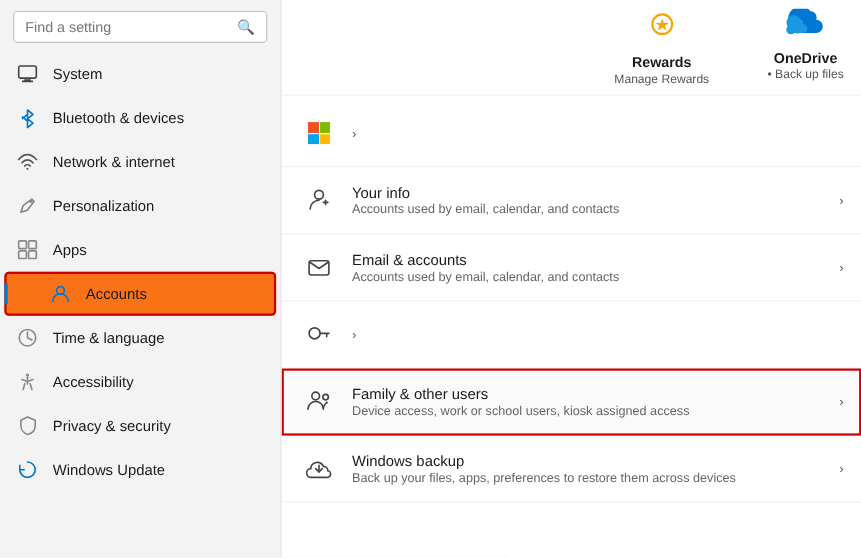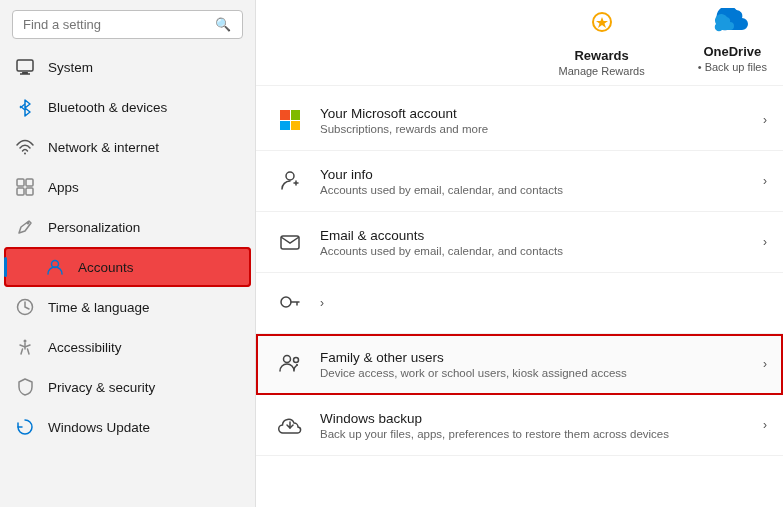--- a/index.html
+++ b/index.html
@@ -58,21 +58,21 @@
       display: flex;
       align-items: center;
       padding: 9px 10px;
       border-radius: 4px;
       cursor: pointer;
       gap: 12px;
       position: relative;
     }
 
     .nav-item.active {
-      background: #ef4444;
+      background: #f97316;
       outline: 2px solid #cc0000;
       outline-offset: -2px;
       padding-left: 40px;
     }
 
     .nav-item.active .active-bar {
       position: absolute;
       left: 0;
       top: 50%;
       transform: translateY(-50%);
@@ -231,37 +231,37 @@
           <path d="M7.5 14c0.7-0.9 1.5-1.5 2.5-1.5s1.8 0.6 2.5 1.5" stroke="#555" stroke-width="1.5" stroke-linecap="round" fill="none"></path>
           <circle cx="10" cy="16.5" r="1" fill="#555"></circle>
         </svg>
       </div>
       <span class="nav-label">Network &amp; internet</span>
     </div>
 
     <div class="nav-item">
       <div class="nav-icon">
         <svg width="20" height="20" viewBox="0 0 20 20" fill="none">
+          <path d="M4 16l2-6 8-6 2 2-6 8-6 2z" stroke="#888" stroke-width="1.5" fill="none" stroke-linejoin="round"></path>
+          <circle cx="13" cy="6" r="1.5" fill="#888"></circle>
+        </svg>
+      </div>
+      <span class="nav-label">Personalization</span>
+    </div>
+
+    <div class="nav-item">
+      <div class="nav-icon">
+        <svg width="20" height="20" viewBox="0 0 20 20" fill="none">
           <rect x="2" y="2" width="7" height="7" rx="1" stroke="#888" stroke-width="1.5" fill="none"></rect>
           <rect x="11" y="2" width="7" height="7" rx="1" stroke="#888" stroke-width="1.5" fill="none"></rect>
           <rect x="2" y="11" width="7" height="7" rx="1" stroke="#888" stroke-width="1.5" fill="none"></rect>
           <rect x="11" y="11" width="7" height="7" rx="1" stroke="#888" stroke-width="1.5" fill="none"></rect>
         </svg>
       </div>
       <span class="nav-label">Apps</span>
-    </div>
-
-    <div class="nav-item">
-      <div class="nav-icon">
-        <svg width="20" height="20" viewBox="0 0 20 20" fill="none">
-          <path d="M4 16l2-6 8-6 2 2-6 8-6 2z" stroke="#888" stroke-width="1.5" fill="none" stroke-linejoin="round"></path>
-          <circle cx="13" cy="6" r="1.5" fill="#888"></circle>
-        </svg>
-      </div>
-      <span class="nav-label">Personalization</span>
     </div>
 
     <div class="nav-item active">
       <div class="active-bar"></div>
       <div class="nav-icon icon-blue">
         <svg width="20" height="20" viewBox="0 0 20 20" fill="none">
           <circle cx="10" cy="7" r="3.5" stroke="#0078d4" stroke-width="1.5" fill="none"></circle>
           <path d="M3 17c0-3.9 3.1-7 7-7s7 3.1 7 7" stroke="#0078d4" stroke-width="1.5" stroke-linecap="round" fill="none"></path>
         </svg>
       </div>
@@ -342,24 +342,20 @@
   <div class="content-list">
 
     <div class="content-item">
       <div class="content-item-icon">
         <svg width="24" height="24" viewBox="0 0 24 24">
           <rect x="2" y="2" width="10" height="10" fill="#f25022"></rect>
           <rect x="13" y="2" width="9" height="10" fill="#7fba00"></rect>
           <rect x="2" y="13" width="10" height="9" fill="#00a4ef"></rect>
           <rect x="13" y="13" width="9" height="9" fill="#ffb900"></rect>
         </svg>
-      </div>
-      <div class="content-item-text">
-        <div class="content-item-title">Your Microsoft account</div>
-        <div class="content-item-sub">Subscriptions, rewards and more</div>
       </div>
       <span class="chevron">›</span>
     </div>
 
     <div class="content-item">
       <div class="content-item-icon">
         <svg width="24" height="24" viewBox="0 0 24 24" fill="none">
           <circle cx="12" cy="7" r="4" stroke="#444" stroke-width="1.5" fill="none"></circle>
           <path d="M4 20c0-4.4 3.6-8 8-8" stroke="#444" stroke-width="1.5" stroke-linecap="round" fill="none"></path>
           <line x1="16" y1="14" x2="20" y2="14" stroke="#444" stroke-width="1.5" stroke-linecap="round"></line>

